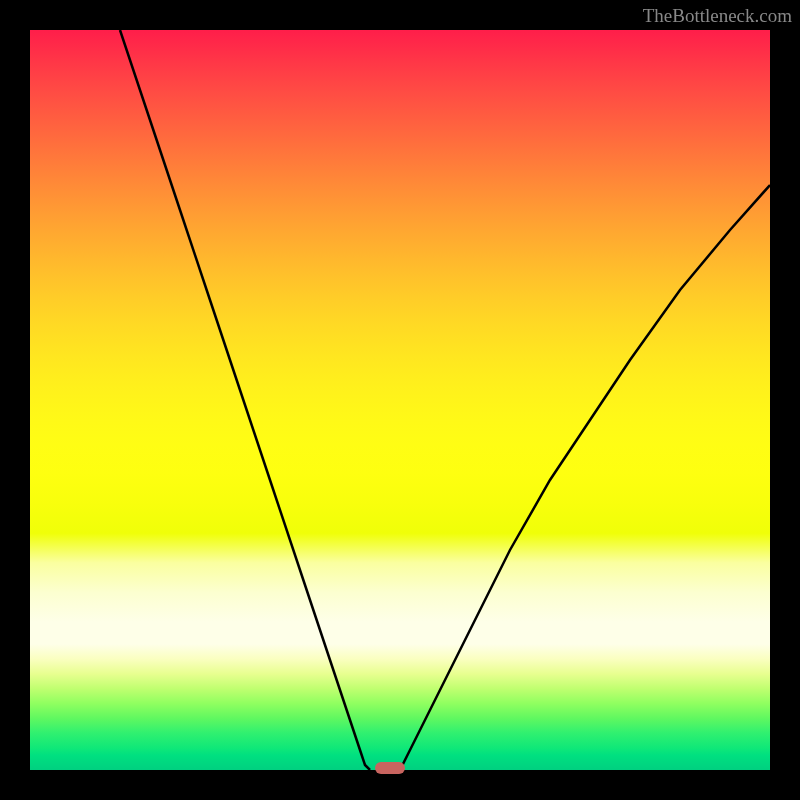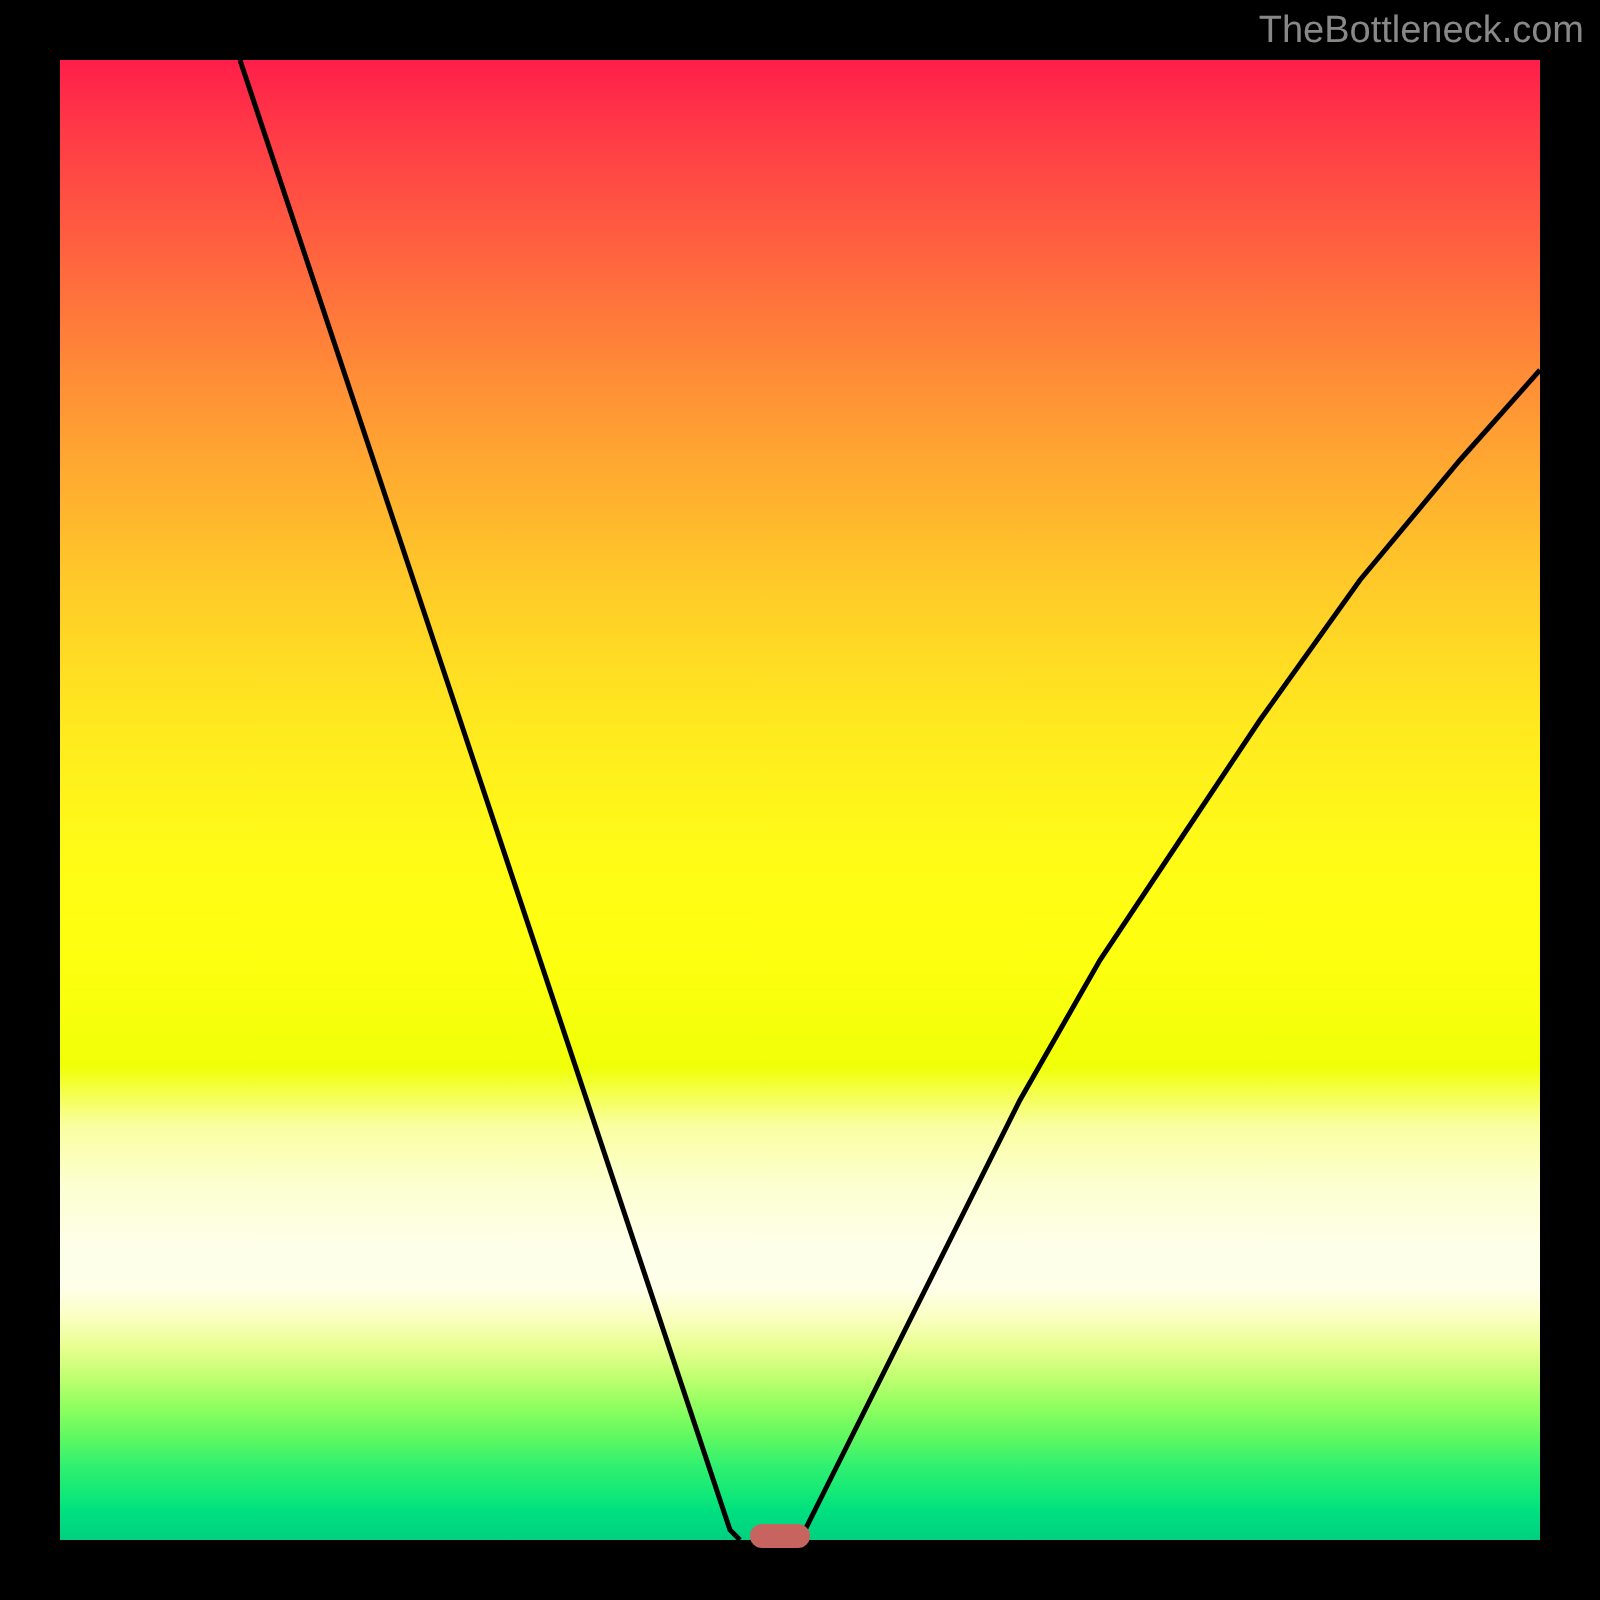--- a/index.html
+++ b/index.html
@@ -53,21 +53,21 @@
         #00e080 98%,
         #00d880 99%,
         #00d080 100%
       );
     }
     .watermark {
       position: absolute;
       top: 5px;
       right: 8px;
       color: #888;
-      font-family: Liberation Sans, sans-serif;
+      font-family: Liberation Serif, serif;
       font-size: 19px;
       z-index: 10;
     }
     .curve-svg {
       position: absolute;
       top: 30px;
       left: 30px;
       width: 740px;
       height: 740px;
       z-index: 5;

